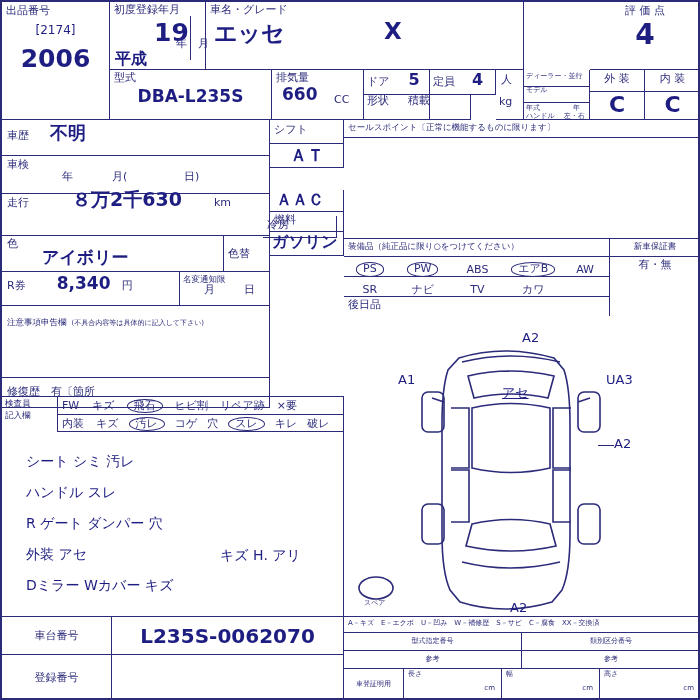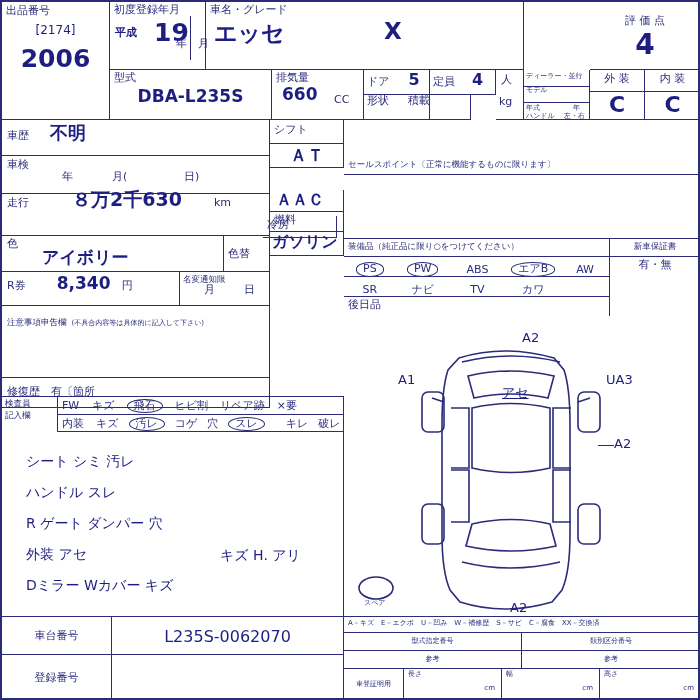--- a/index.html
+++ b/index.html
@@ -8,21 +8,21 @@
   .cell{position:absolute;box-sizing:border-box;}
   .br{border-right:1px solid #2b2b7a;}
   .bt{border-top:1px solid #2b2b7a;}
   .bb{border-bottom:1px solid #2b2b7a;}
   .lbl{font-size:11px;line-height:1.1;color:#2b2b7a;}
   .lbl-s{font-size:8.5px;line-height:1.1;color:#2b2b7a;}
   .lbl-xs{font-size:7px;line-height:1.1;color:#2b2b7a;}
   .hand{font-family:"DejaVu Sans","Liberation Sans",sans-serif;color:#1e1e82;}
   .big{font-size:25px;font-weight:bold;}
   .mid{font-size:17px;font-weight:bold;}
-  .mid2{font-size:11px;font-weight:bold;}
+  .mid2{font-size:16px;font-weight:bold;margin-top:24px;}
   .sm{font-size:12px;}
   .ctr{display:flex;align-items:center;justify-content:center;}
   .pad4{padding-left:4px;}
   .oval{border:1.6px solid #2b2b7a;border-radius:50%;padding:0 6px;display:inline-block;}
   svg{display:block;}
   .note{font-size:14px;}
 </style>
 </head>
 <body>
 
@@ -48,21 +48,21 @@
   <div class="cell bb br" style="left:204px;top:0;width:318px;height:68px;">
     <div class="lbl pad4" style="padding-top:2px;">車名・グレード</div>
     <div style="position:relative;height:44px;">
       <div class="hand" style="position:absolute;left:8px;top:2px;font-size:23px;font-weight:bold;">エッセ</div>
       <div class="hand" style="position:absolute;left:178px;top:2px;font-size:23px;font-weight:bold;">X</div>
     </div>
   </div>
 
 
   <div class="cell bb" style="left:588px;top:0;width:110px;height:68px;">
-    <div class="lbl ctr" style="padding-top:13px;">評 価 点</div>
+    <div class="lbl ctr" style="padding-top:3px;">評 価 点</div>
     <div class="hand ctr" style="font-size:28px;font-weight:bold;padding-top:1px;">4</div>
   </div>
 
   <div class="cell bb br" style="left:108px;top:68px;width:162px;height:50px;">
     <div class="lbl pad4" style="padding-top:2px;">型式</div>
     <div class="hand mid ctr" style="padding-top:2px;">DBA-L235S</div>
   </div>
 
   <div class="cell bb br" style="left:270px;top:68px;width:92px;height:50px;">
     <div class="lbl pad4" style="padding-top:2px;">排気量</div>
@@ -183,21 +183,21 @@
   <div class="cell bb br" style="left:268px;top:188px;width:74px;height:22px;">
     <div class="hand" style="padding-left:6px;font-size:16px;font-weight:bold;">ＡＡＣ</div>
   </div>
   <div class="cell bb br" style="left:268px;top:210px;width:74px;height:20px;">
     <div class="lbl" style="padding-left:4px;padding-top:2px;">燃料</div>
   </div>
   <div class="cell bb br" style="left:268px;top:230px;width:74px;height:24px;">
     <div class="hand" style="padding-left:2px;font-size:16px;font-weight:bold;">ガソリン</div>
   </div>
 
-  <div class="cell bb br" style="left:342px;top:118px;width:356px;height:18px;margin-top:37px;">
+  <div class="cell bb br" style="left:342px;top:118px;width:356px;height:18px;">
     <div class="lbl-s" style="padding-left:4px;padding-top:3px;">セールスポイント〔正常に機能するものに限ります〕</div>
   </div>
   <div class="cell br" style="left:342px;top:136px;width:356px;height:100px;"></div>
 
   <div class="cell bt br" style="left:342px;top:236px;width:266px;height:18px;">
     <div class="lbl-s" style="padding-left:4px;padding-top:3px;">装備品（純正品に限り○をつけてください）</div>
   </div>
   <div class="cell bt" style="left:608px;top:236px;width:90px;height:18px;">
     <div class="lbl-s ctr" style="padding-top:3px;">新車保証書</div>
   </div>
@@ -242,21 +242,21 @@
       <span class="lbl">×要</span>
     </div>
   </div>
   <div class="cell bt bb br" style="left:56px;top:412px;width:286px;height:18px;">
     <div style="display:flex;align-items:center;height:18px;padding-left:4px;">
       <span class="lbl" style="width:34px;">内装</span>
       <span class="lbl" style="margin-right:10px;">キズ</span>
       <span class="lbl oval" style="margin-right:10px;">汚レ</span>
       <span class="lbl" style="margin-right:10px;">コゲ</span>
       <span class="lbl" style="margin-right:10px;">穴</span>
-      <span class="lbl oval" style="margin-right:21px;">スレ</span>
+      <span class="lbl oval" style="margin-right:10px;">スレ</span>
       <span class="lbl" style="margin-right:10px;">キレ</span>
       <span class="lbl">破レ</span>
     </div>
   </div>
 
   <div class="cell br" style="left:0;top:430px;width:342px;height:184px;">
     <div class="hand note" style="padding:14px 0 0 24px;line-height:31px;">
       <div>シート シミ  汚レ</div>
       <div>ハンドル スレ</div>
       <div>R ゲート ダンパー 穴</div>
@@ -307,21 +307,21 @@
   <div class="hand" style="position:absolute;left:612px;top:434px;font-size:13px;">A2</div>
   <div class="hand" style="position:absolute;left:508px;top:598px;font-size:13px;">A2</div>
   <div class="lbl-xs" style="position:absolute;left:362px;top:598px;">スペア</div>
   <div class="hand" style="position:absolute;left:218px;top:545px;font-size:14px;">キズ H. アリ</div>
   <div style="position:absolute;left:596px;top:443px;width:16px;height:1px;background:#2b2b7a;"></div>
 
   <div class="cell bt br" style="left:0;top:614px;width:110px;height:38px;">
     <div class="lbl ctr" style="height:38px;">車台番号</div>
   </div>
   <div class="cell bt br" style="left:110px;top:614px;width:232px;height:38px;">
-    <div class="hand ctr" style="height:38px;font-size:16px;font-weight:normal;">L235S-0062070</div>
+    <div class="hand ctr" style="height:38px;font-size:20px;font-weight:bold;">L235S-0062070</div>
   </div>
   <div class="cell bt br" style="left:0;top:652px;width:110px;height:46px;">
     <div class="lbl ctr" style="height:46px;">登録番号</div>
   </div>
   <div class="cell bt br" style="left:110px;top:652px;width:232px;height:46px;">
     <div class="hand ctr" style="height:46px;font-size:16px;"></div>
   </div>
 
   <div class="cell bt" style="left:342px;top:614px;width:356px;height:16px;">
     <div class="lbl-xs" style="padding-left:4px;padding-top:3px;">A－キズ　E－エクボ　U－凹み　W－補修歴　S－サビ　C－腐食　XX－交換済</div>

